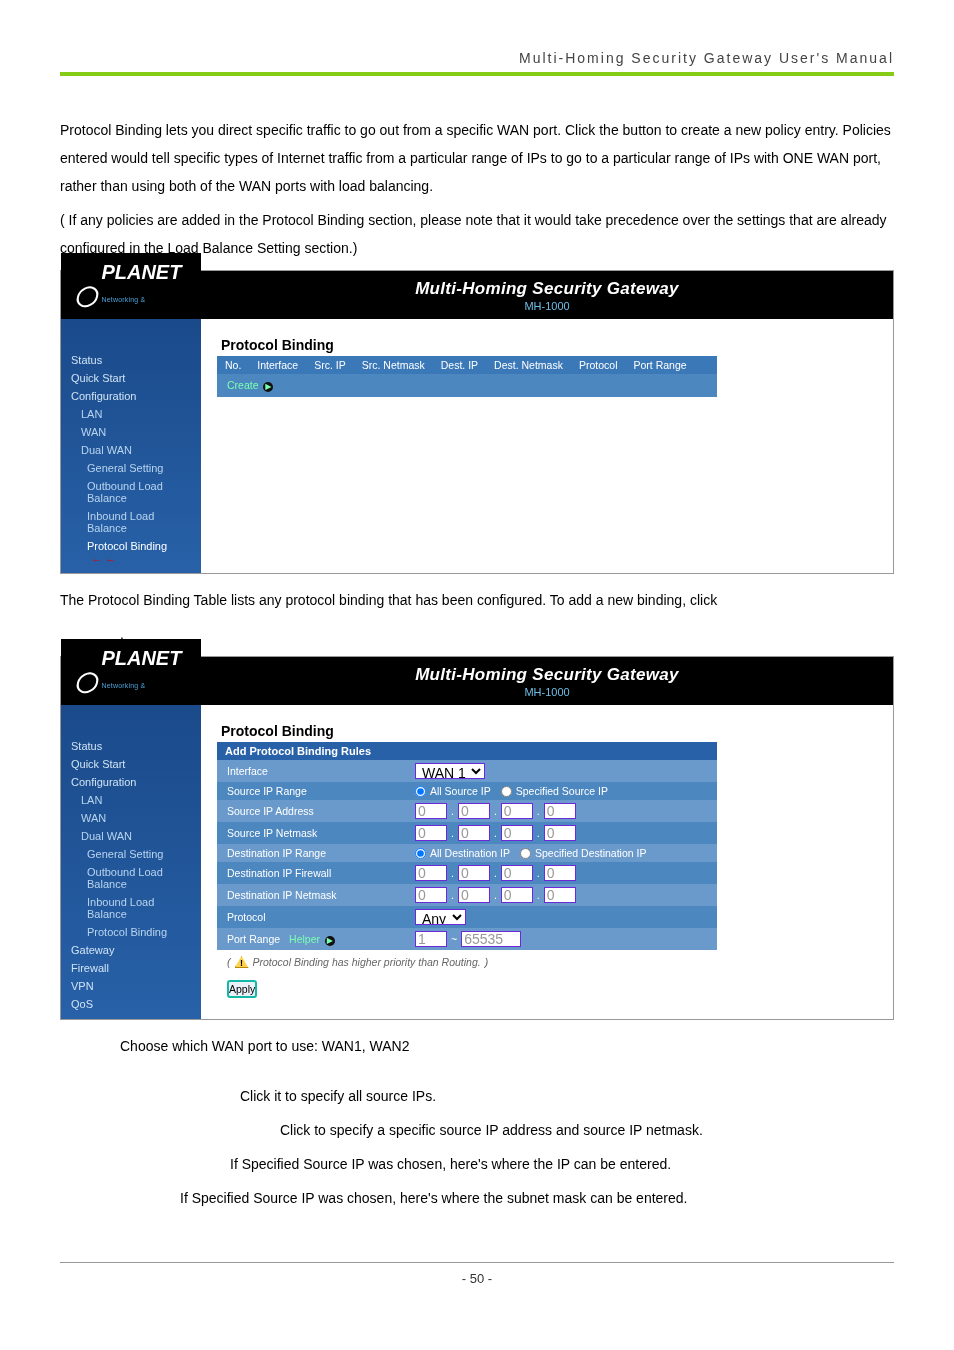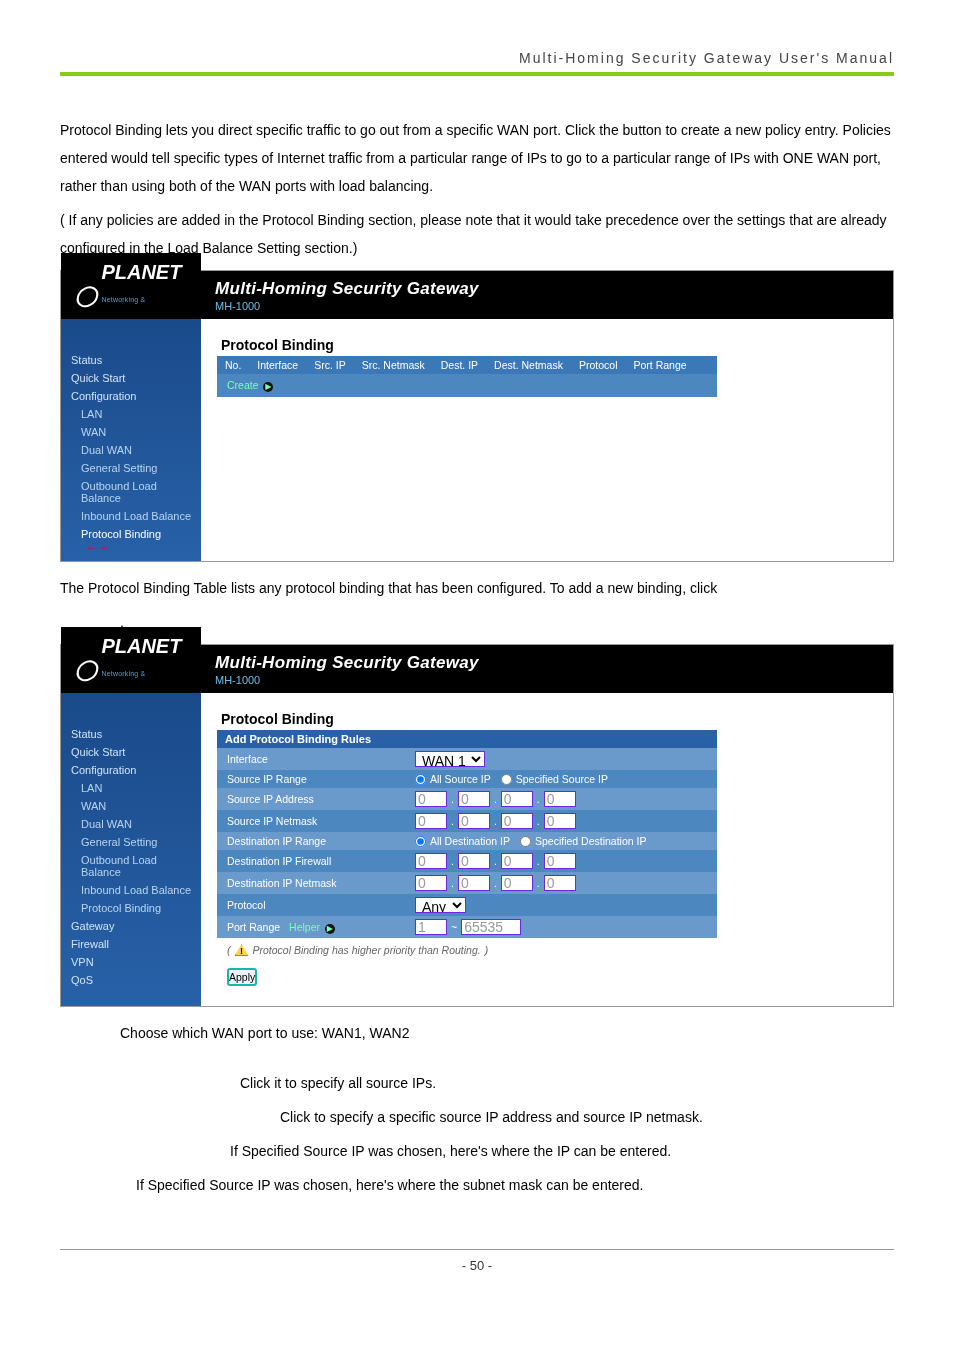--- a/index.html
+++ b/index.html
@@ -57,21 +57,21 @@
     font-size: 7px;
     font-weight: normal;
     font-style: normal;
     color: #4aa0d8;
     letter-spacing: 0.2px;
     margin-top: -2px;
   }
   .ss-title-area {
     background: #000;
     flex: 1;
-    text-align: left;
+    text-align: center;
     padding: 4px 14px;
   }
   .ss-title {
     color: #fff;
     font-style: italic;
     font-weight: bold;
     font-size: 17px;
     letter-spacing: 0.3px;
   }
   .ss-model {
@@ -93,21 +93,21 @@
   .ss-side-spacer { height: 18px; }
   .ss-side-item {
     padding: 3px 8px 3px 10px;
     color: #cfe3f5;
   }
   .ss-side-sub {
     padding: 3px 8px 3px 20px;
     color: #b8d4ee;
   }
   .ss-side-sub2 {
-    padding: 3px 8px 3px 20px;
+    padding: 3px 8px 3px 26px;
     color: #b8d4ee;
   }
   .ss-side-active {
     color: #fff;
   }
   .ss-side-arrows {
     display: inline-block;
     color: #e60000;
     font-weight: bold;
     margin-left: 4px;
@@ -443,18 +443,18 @@
       </div>
     </div>
   </div>
 </div>
 
 <p class="body-text" style="margin-left:60px;">Choose which WAN port to use: WAN1, WAN2</p>
 <br>
 <p class="body-text" style="margin-left:180px;">Click it to specify all source IPs.</p>
 <p class="body-text" style="margin-left:220px;">Click to specify a specific source IP address and source IP netmask.</p>
 <p class="body-text" style="margin-left:170px;">If Specified Source IP was chosen, here's where the IP can be entered.</p>
-<p class="body-text" style="margin-left:76px;">If Specified Source IP was chosen, here's where the subnet mask can be entered.</p>
+<p class="body-text" style="margin-left:120px;">If Specified Source IP was chosen, here's where the subnet mask can be entered.</p>
 
 <div class="page-footer">- 50 -</div>
 
 
 
 
 </body></html>

